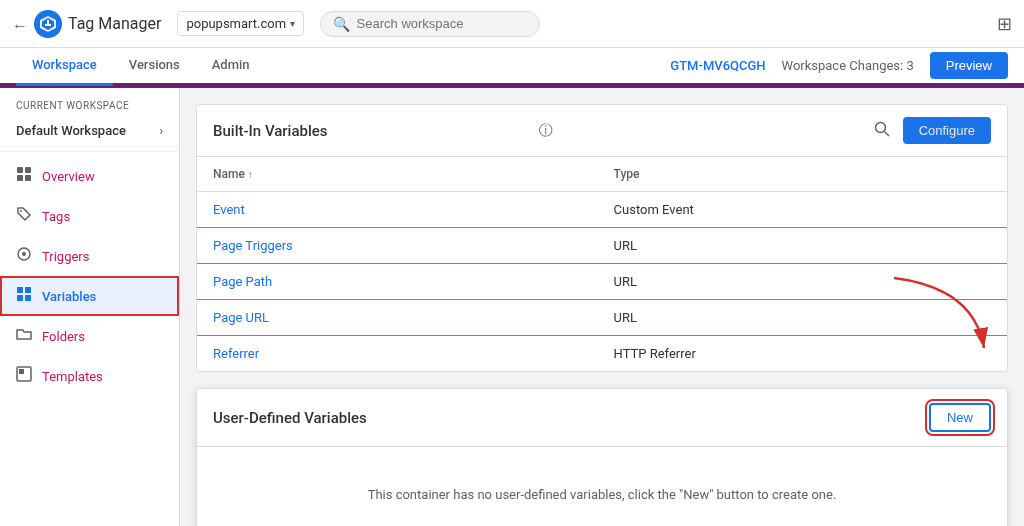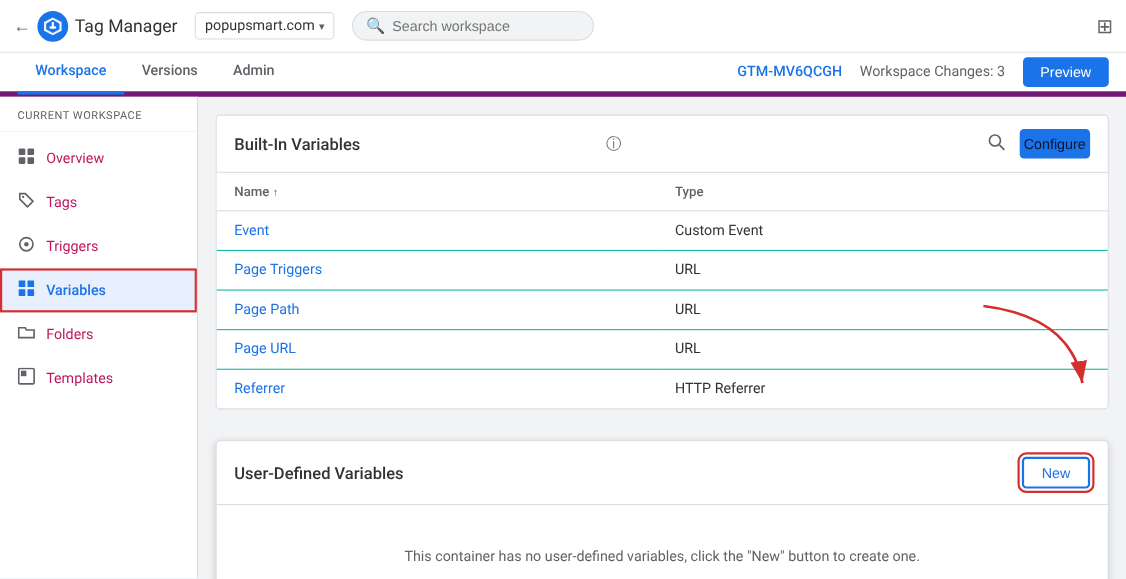--- a/index.html
+++ b/index.html
@@ -86,32 +86,32 @@
       padding: 10px 16px; cursor: pointer; font-size: 13px; color: #be185d;
       border-radius: 0;
     }
     .sidebar-item.active { background: #e8f0fe; color: #1a73e8; font-weight: 500; }
     .sidebar-item .icon { font-size: 16px; color: #5f6368; }
     .sidebar-item.active .icon { color: #1a73e8; }
     .sidebar-item-label { font-size: 13px; }
 
     
     .section-card {
-      background: #fff; border: 1px solid #dadce0; border-radius: 4px; margin-bottom: 28px;
+      background: #fff; border: 1px solid #dadce0; border-radius: 4px; margin-bottom: 16px;
     }
     .section-header {
       display: flex; align-items: center; padding: 12px 16px;
       border-bottom: 1px solid #dadce0;
     }
     .section-title { font-size: 15px; font-weight: 500; color: #333; flex: 1; }
     .help-icon { color: #5f6368; font-size: 14px; margin-left: 6px; cursor: pointer; }
     .search-icon-btn { color: #5f6368; font-size: 16px; cursor: pointer; margin-right: 12px; }
     .configure-btn {
-      background: #1a73e8; color: #0f172a; border: none; border-radius: 4px;
-      padding: 6px 4px; font-size: 13px; cursor: pointer; font-weight: 500;
+      background: #1a73e8; color: #e5e5e5; border: none; border-radius: 4px;
+      padding: 6px 16px; font-size: 13px; cursor: pointer; font-weight: 500;
     }
 
     
     .var-table { width: 100%; border-collapse: collapse; }
     .var-table th {
       text-align: left; padding: 10px 16px;
       font-size: 12px; font-weight: 500; color: #5f6368;
       border-bottom: 1px solid #dadce0; background: #fff;
     }
     .var-table td {
@@ -197,20 +197,24 @@
   <div class="sub-nav-spacer"></div>
   <span class="gtm-id">GTM-MV6QCGH</span>
   <span class="workspace-changes">Workspace Changes: 3</span>
   <button class="preview-btn">Preview</button>
 </div>
 
 <div class="main-layout">
 
   <div class="sidebar">
     <div class="workspace-label">CURRENT WORKSPACE</div>
+    <div class="workspace-item">
+      <span>Default Workspace</span>
+      <span class="chevron-right">›</span>
+    </div>
     <div class="sidebar-divider"></div>
 
     <div class="sidebar-item">
       <span class="icon">
         <svg width="16" height="16" viewBox="0 0 16 16" fill="none">
           <rect x="1" y="1" width="6" height="6" rx="1" fill="#5f6368"></rect>
           <rect x="9" y="1" width="6" height="6" rx="1" fill="#5f6368"></rect>
           <rect x="1" y="9" width="6" height="6" rx="1" fill="#5f6368"></rect>
           <rect x="9" y="9" width="6" height="6" rx="1" fill="#5f6368"></rect>
         </svg>

